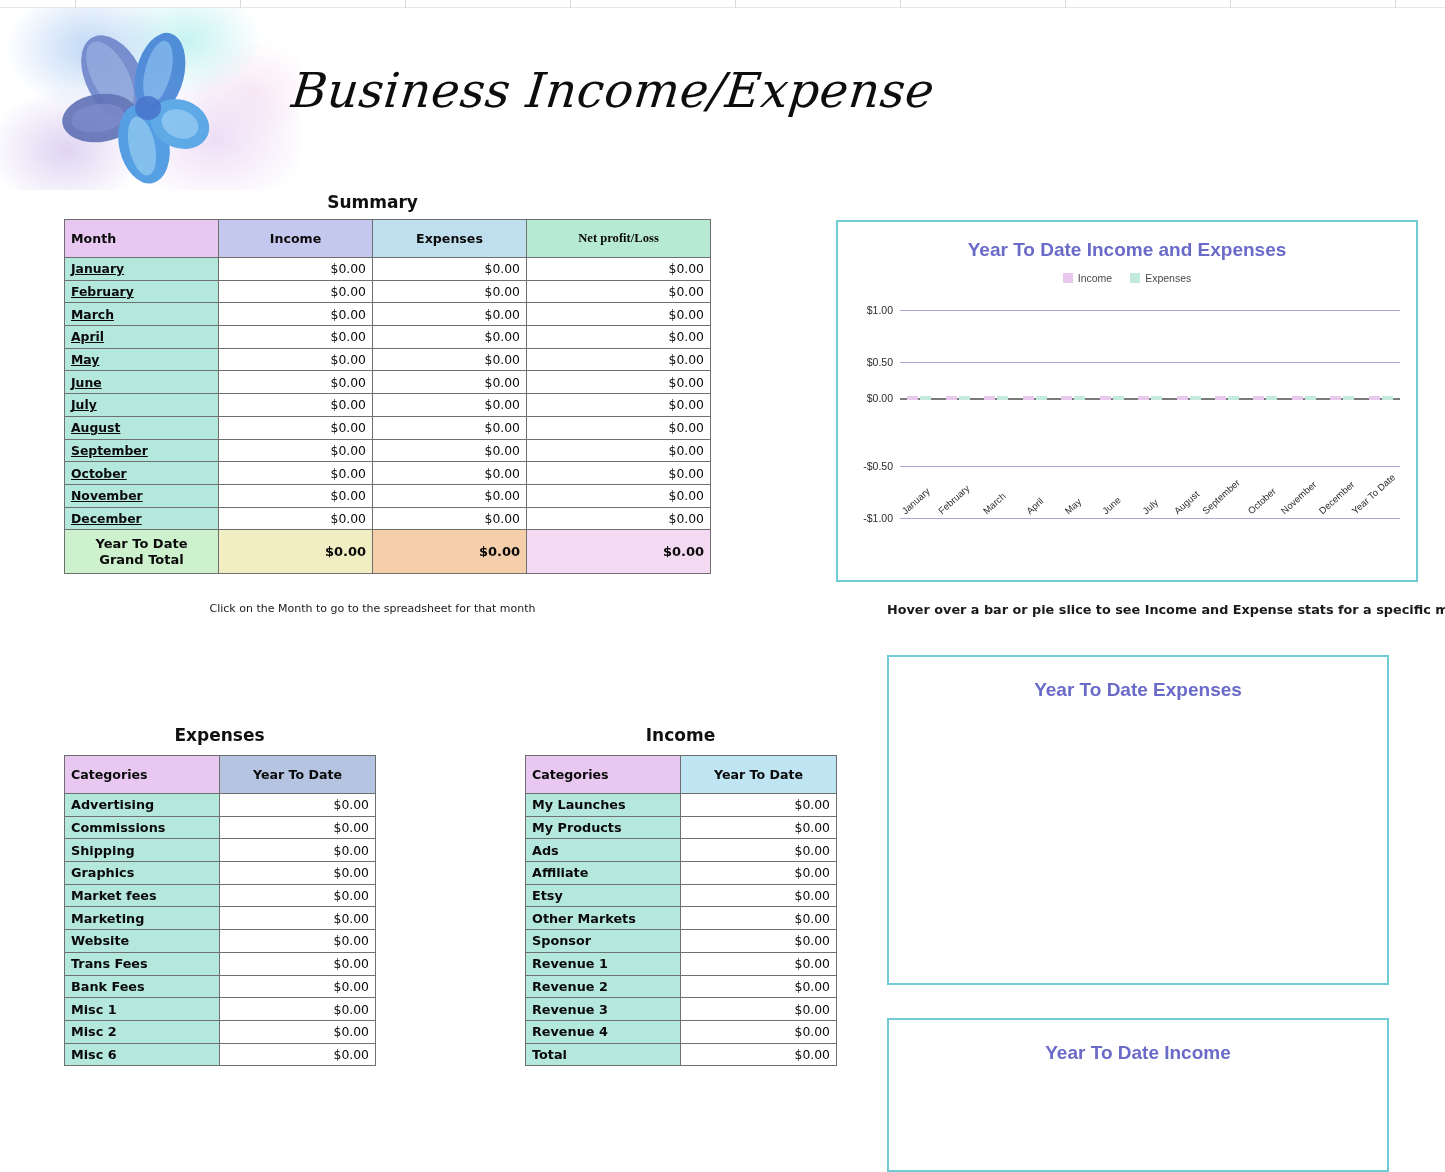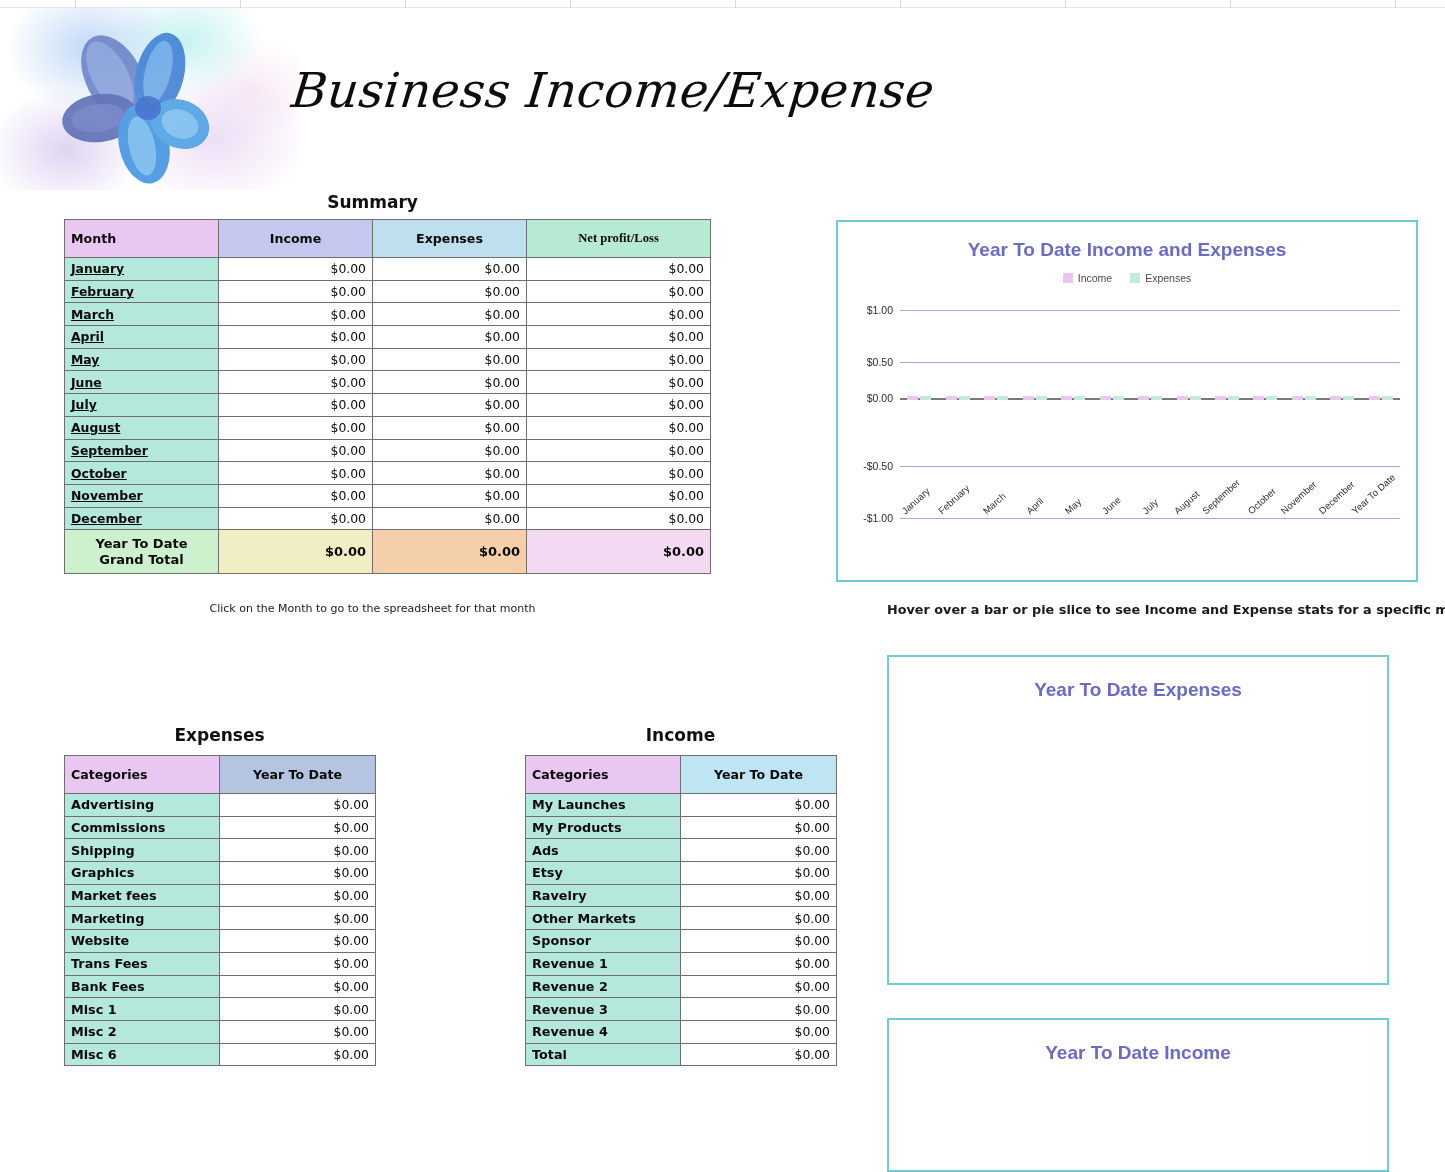--- a/index.html
+++ b/index.html
@@ -470,25 +470,25 @@
         </tr>
         <tr>
           <td class="cname">My  Products</td>
           <td class="cval">$0.00</td>
         </tr>
         <tr>
           <td class="cname">Ads</td>
           <td class="cval">$0.00</td>
         </tr>
         <tr>
+          <td class="cname">Affiliate</td>
+          <td class="cval">$0.00</td>
+        </tr>
+        <tr>
           <td class="cname">Etsy</td>
-          <td class="cval">$0.00</td>
-        </tr>
-        <tr>
-          <td class="cname">Ravelry</td>
           <td class="cval">$0.00</td>
         </tr>
         <tr>
           <td class="cname">Other Markets</td>
           <td class="cval">$0.00</td>
         </tr>
         <tr>
           <td class="cname">Sponsor</td>
           <td class="cval">$0.00</td>
         </tr>

